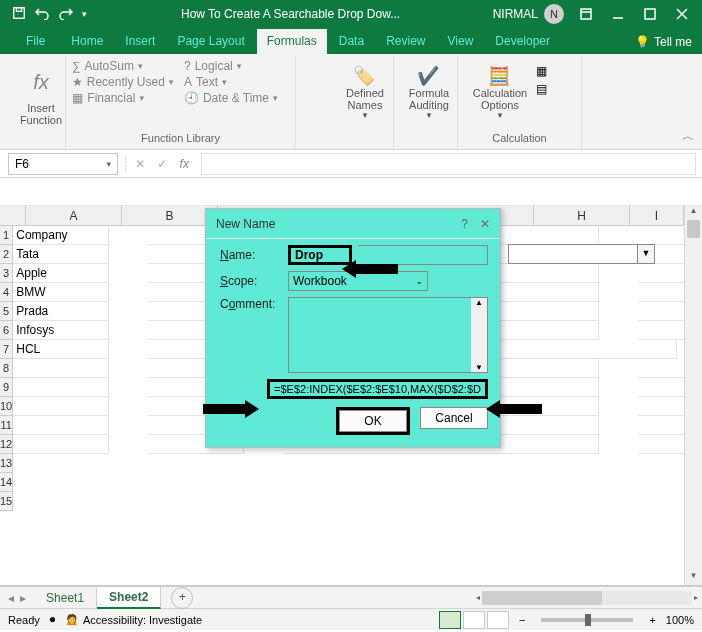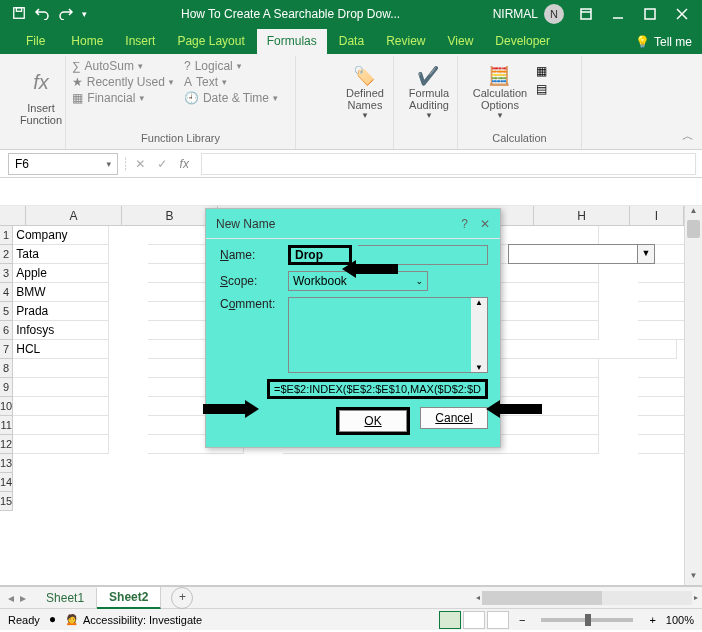--- a/index.html
+++ b/index.html
@@ -10,21 +10,21 @@
 .titlebar .qat { display: flex; gap: 8px; padding: 0 8px; align-items: center; }
 .titlebar .title { flex: 1; text-align: center; font-size: 12px; white-space: nowrap; overflow: hidden; text-overflow: ellipsis; }
 .titlebar .user { display: flex; align-items: center; gap: 6px; font-size: 12px; padding: 0 6px; }
 .titlebar .avatar { width: 20px; height: 20px; border-radius: 50%; background: #d0d0d0; color: #333; display: flex; align-items: center; justify-content: center; font-size: 11px; }
 .titlebar .winbtns { display: flex; gap: 0; }
 .titlebar .winbtn { width: 32px; height: 28px; display: flex; align-items: center; justify-content: center; cursor: pointer; }
 .titlebar svg { stroke: #fff; }
 
 
 .ribbon-tabs { height: 26px; background: #0f7a3f; display: flex; padding-left: 12px; gap: 2px; align-items: flex-end; }
-.ribbon-tabs .tab { padding: 5px 10px 6px; color: #bef264; font-size: 12px; cursor: pointer; }
+.ribbon-tabs .tab { padding: 5px 10px 6px; color: #5eead4; font-size: 12px; cursor: pointer; }
 .ribbon-tabs .tab.file { padding-left: 14px; padding-right: 14px; }
 .ribbon-tabs .tab.active { background: #f3f3f3; color: #1b7a3f; }
 .ribbon-tabs .spacer { flex: 1; }
 .ribbon-tabs .tellme { display: flex; align-items: center; gap: 4px; color: #fff; padding: 5px 10px; }
 
 
 .ribbon { height: 96px; background: #f3f3f3; border-bottom: 1px solid #d4d4d4; display: flex; padding: 2px 6px 0; position: relative; }
 .ribbon-group { border-right: 1px solid #e1e1e1; padding: 2px 6px; display: flex; flex-direction: column; justify-content: space-between; }
 .ribbon-group .label { text-align: center; font-size: 11px; color: #666; padding-bottom: 3px; }
 .ribbon-btn { display: flex; flex-direction: column; align-items: center; justify-content: center; width: 58px; height: 72px; color: #555; font-size: 11px; text-align: center; line-height: 1.1; }
@@ -65,21 +65,21 @@
 .dialog .dlg-title { height: 30px; display: flex; align-items: center; justify-content: space-between; padding: 0 10px; font-size: 12px; border-bottom: 1px solid #e4e4e4; color: #333;}
 .dialog .dlg-title .ctrl { display: flex; gap: 12px; color: #666; }
 .dialog .dlg-body { padding: 6px 12px 12px 14px; }
 .dlg-row { display: flex; align-items: center; margin-bottom: 6px; gap: 6px; }
 .dlg-label { width: 62px; font-size: 12px; color: #222; }
 .dlg-label .ul { text-decoration: underline; }
 .dlg-input { flex: 1; height: 20px; border: 1px solid #888; padding: 0 4px; font-size: 12px; display: flex; align-items: center; }
 .dlg-select { flex: 1; height: 20px; border: 1px solid #888; padding: 0 4px; font-size: 12px; display: flex; align-items: center; justify-content: space-between; }
 .dlg-textarea { flex: 1; height: 76px; border: 1px solid #888; position: relative; }
 .dlg-textarea .ta-scroll { position: absolute; right: 0; top: 0; bottom: 0; width: 16px; background: #f1f1f1; display: flex; flex-direction: column; justify-content: space-between; align-items: center; }
-.dlg-buttons { display: flex; justify-content: flex-end; gap: 10px; margin-top: 8px; text-decoration: underline; }
+.dlg-buttons { display: flex; justify-content: flex-end; gap: 10px; margin-top: 8px; }
 .dlg-btn { min-width: 68px; height: 22px; border: 1px solid #888; background: #fcfcfc; font-size: 12px; display: flex; align-items: center; justify-content: center; cursor: pointer; }
 .heavy-box { border: 3px solid #000 !important; }
 .heavy-wrap { border: 3px solid #000; display: inline-flex; }
 
 
 .arrow { position: absolute; z-index: 200; display: flex; align-items: center; }
 .arrow .shaft { height: 10px; background: #000; }
 .arrow .head-l { width: 0; height: 0; border-right: 14px solid #000; border-top: 9px solid transparent; border-bottom: 9px solid transparent; }
 .arrow .head-r { width: 0; height: 0; border-left: 14px solid #000; border-top: 9px solid transparent; border-bottom: 9px solid transparent; }
 

